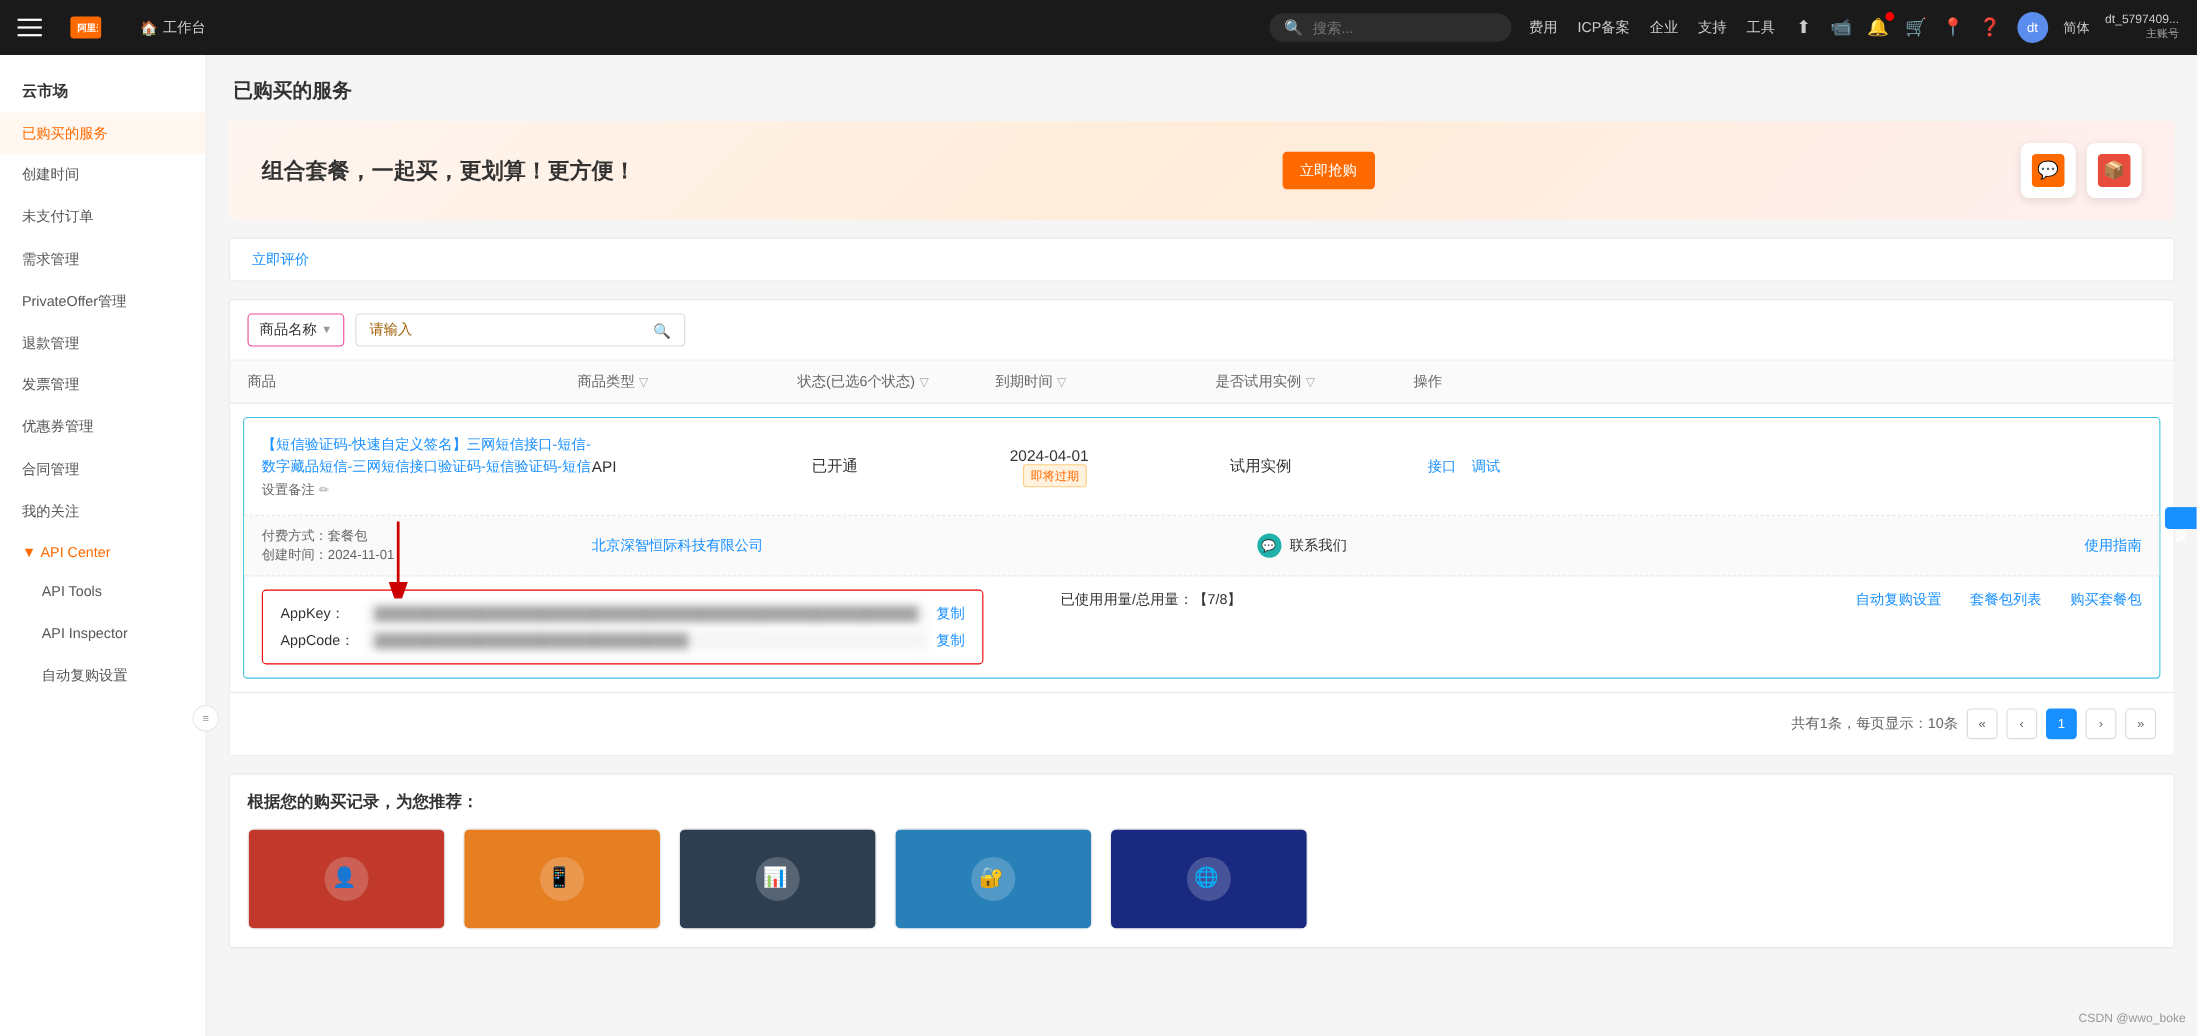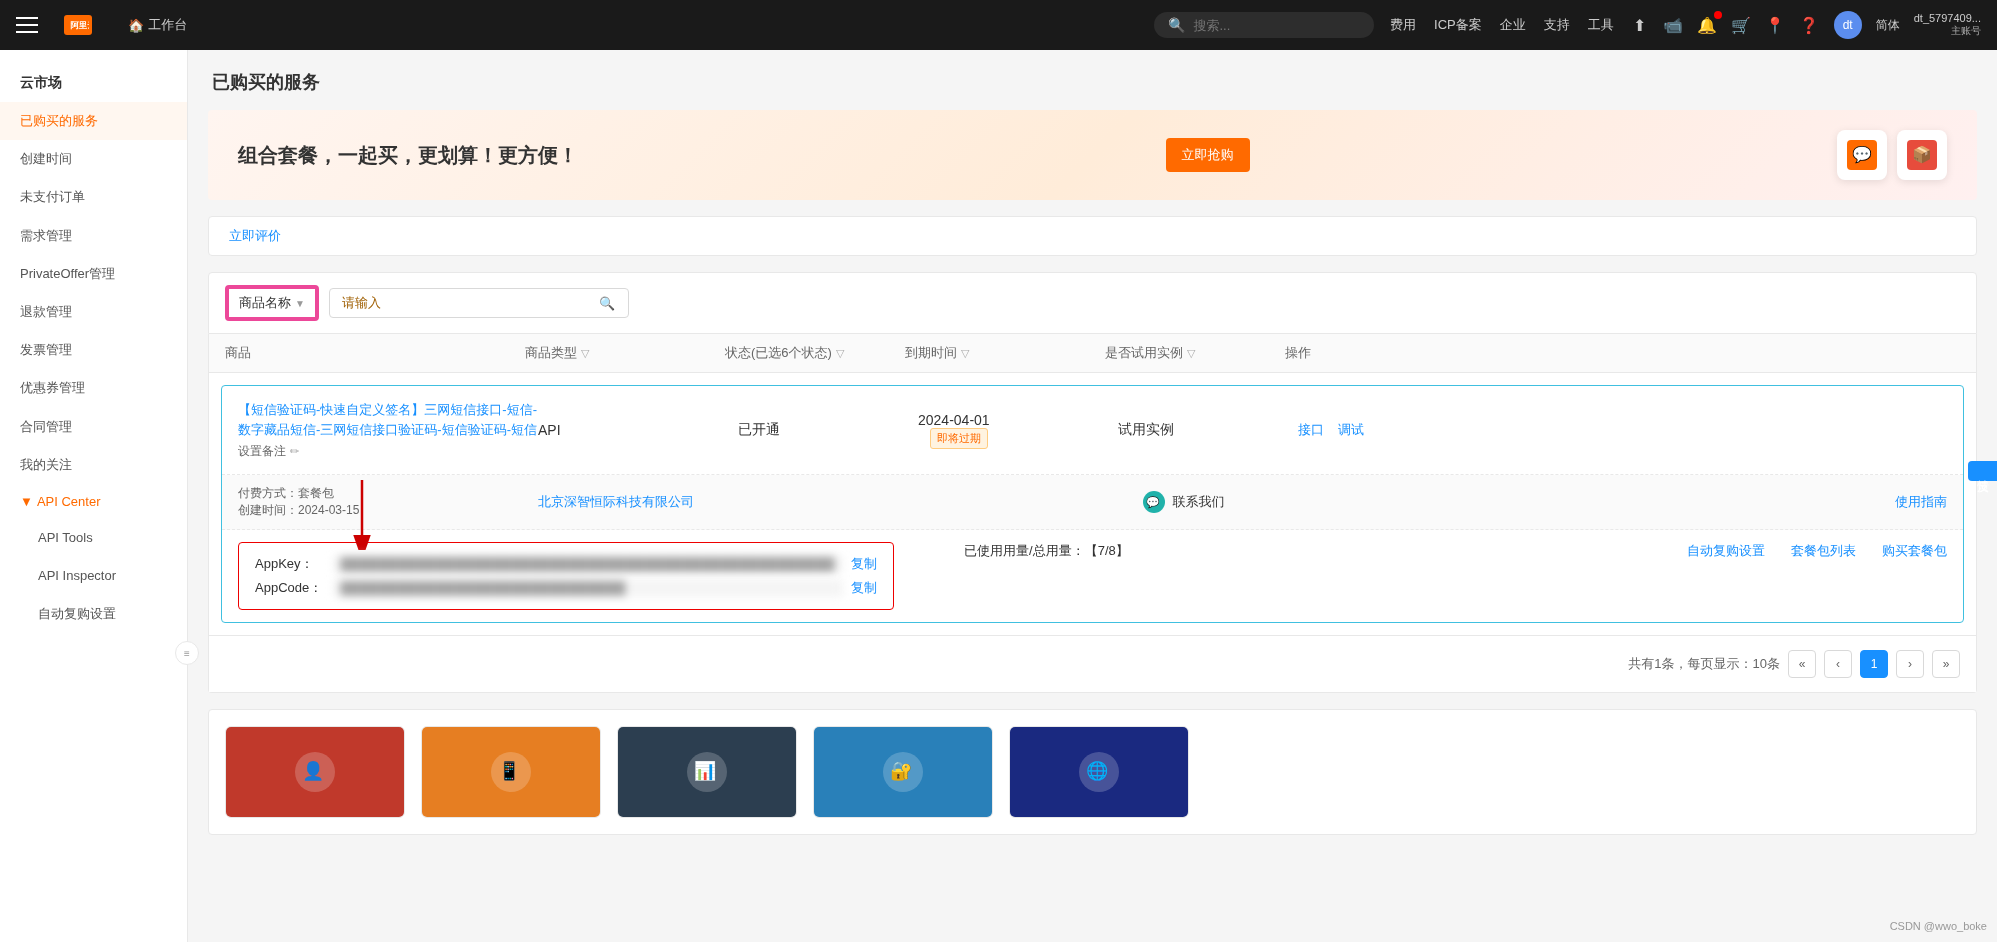--- a/index.html
+++ b/index.html
@@ -45,21 +45,21 @@
     .banner-btn { background: #ff6a00; color: #fff; padding: 8px 16px; border-radius: 4px; font-size: 13px; cursor: pointer; border: none; white-space: nowrap; }
     .banner-icons { display: flex; gap: 10px; align-items: center; }
     .banner-icon-box { width: 50px; height: 50px; background: #fff; border-radius: 8px; display: flex; align-items: center; justify-content: center; box-shadow: 0 2px 8px rgba(0,0,0,0.1); }
 
     
     .notice-bar { background: #fff; border: 1px solid #e8e8e8; border-radius: 4px; padding: 10px 20px; margin-bottom: 16px; font-size: 13px; color: #666; display: flex; align-items: center; gap: 6px; }
     .notice-link { color: #1890ff; cursor: pointer; text-decoration: none; }
 
     
     .filter-row { display: flex; align-items: center; gap: 10px; background: #fff; padding: 12px 16px; border-radius: 4px 4px 0 0; border: 1px solid #e8e8e8; }
-    .filter-select { display: flex; align-items: center; gap: 4px; border: 4px solid #ec4899; border-radius: 4px; padding: 5px 10px; font-size: 13px; color: #333; cursor: pointer; background: #fff; text-align: right; }
+    .filter-select { display: flex; align-items: center; gap: 4px; border: 1px solid #ec4899; border-radius: 4px; padding: 5px 10px; font-size: 13px; color: #333; cursor: pointer; background: #fff; text-align: right; }
     .filter-input { display: flex; align-items: center; gap: 6px; border: 1px solid #d9d9d9; border-radius: 4px; padding: 5px 12px; font-size: 13px; color: #999; background: #fff; flex: 1; max-width: 300px; }
 
     
     .table-container { background: #fff; border: 1px solid #e8e8e8; border-top: none; border-radius: 0 0 4px 4px; }
     .table-header { display: grid; grid-template-columns: 300px 200px 180px 200px 180px 1fr; padding: 10px 16px; background: #fafafa; border-bottom: 1px solid #e8e8e8; font-size: 13px; color: #666; }
     .table-header-cell { display: flex; align-items: center; gap: 4px; }
     .filter-icon { color: #aaa; font-size: 11px; cursor: pointer; }
 
     
     .product-row-outer { border: 1.5px solid #40c0e0; border-radius: 4px; margin: 12px; }
@@ -275,21 +275,21 @@
           <div>试用实例</div>
           <div>
             <a class="action-link">接口</a>
             <a class="action-link">调试</a>
           </div>
         </div>
 
         <div class="product-row-payment">
           <div>
             <div class="payment-info">付费方式：套餐包</div>
-            <div class="payment-info">创建时间：2024-03-15</div>
+            <div class="payment-info">创建时间：2024-11-01</div>
           </div>
           <div>
             <a class="company-link">北京深智恒际科技有限公司</a>
           </div>
           <div class="contact-us">
             <div class="chat-badge">💬</div>
             <span>联系我们</span>
           </div>
           <div style="text-align:right;">
             <a class="manual-link">使用指南</a>
@@ -337,20 +337,21 @@
         <span>共有1条，每页显示：10条</span>
         <div class="page-btn">«</div>
         <div class="page-btn">‹</div>
         <div class="page-btn active">1</div>
         <div class="page-btn">›</div>
         <div class="page-btn">»</div>
       </div>
     </div>
 
     <div class="recommend-section">
+      <div class="recommend-title">根据您的购买记录，为您推荐：</div>
       <div class="recommend-grid">
         <div class="recommend-card">
           <div class="recommend-card-img red">
             <svg width="50" height="50" viewBox="0 0 50 50">
                 <circle cx="25" cy="25" r="20" fill="rgba(255,255,255,0.2)"></circle>
                 <text x="12" y="30" fill="#fff" font-size="18">👤</text>
               </svg>
           </div>
         </div>
         <div class="recommend-card">

